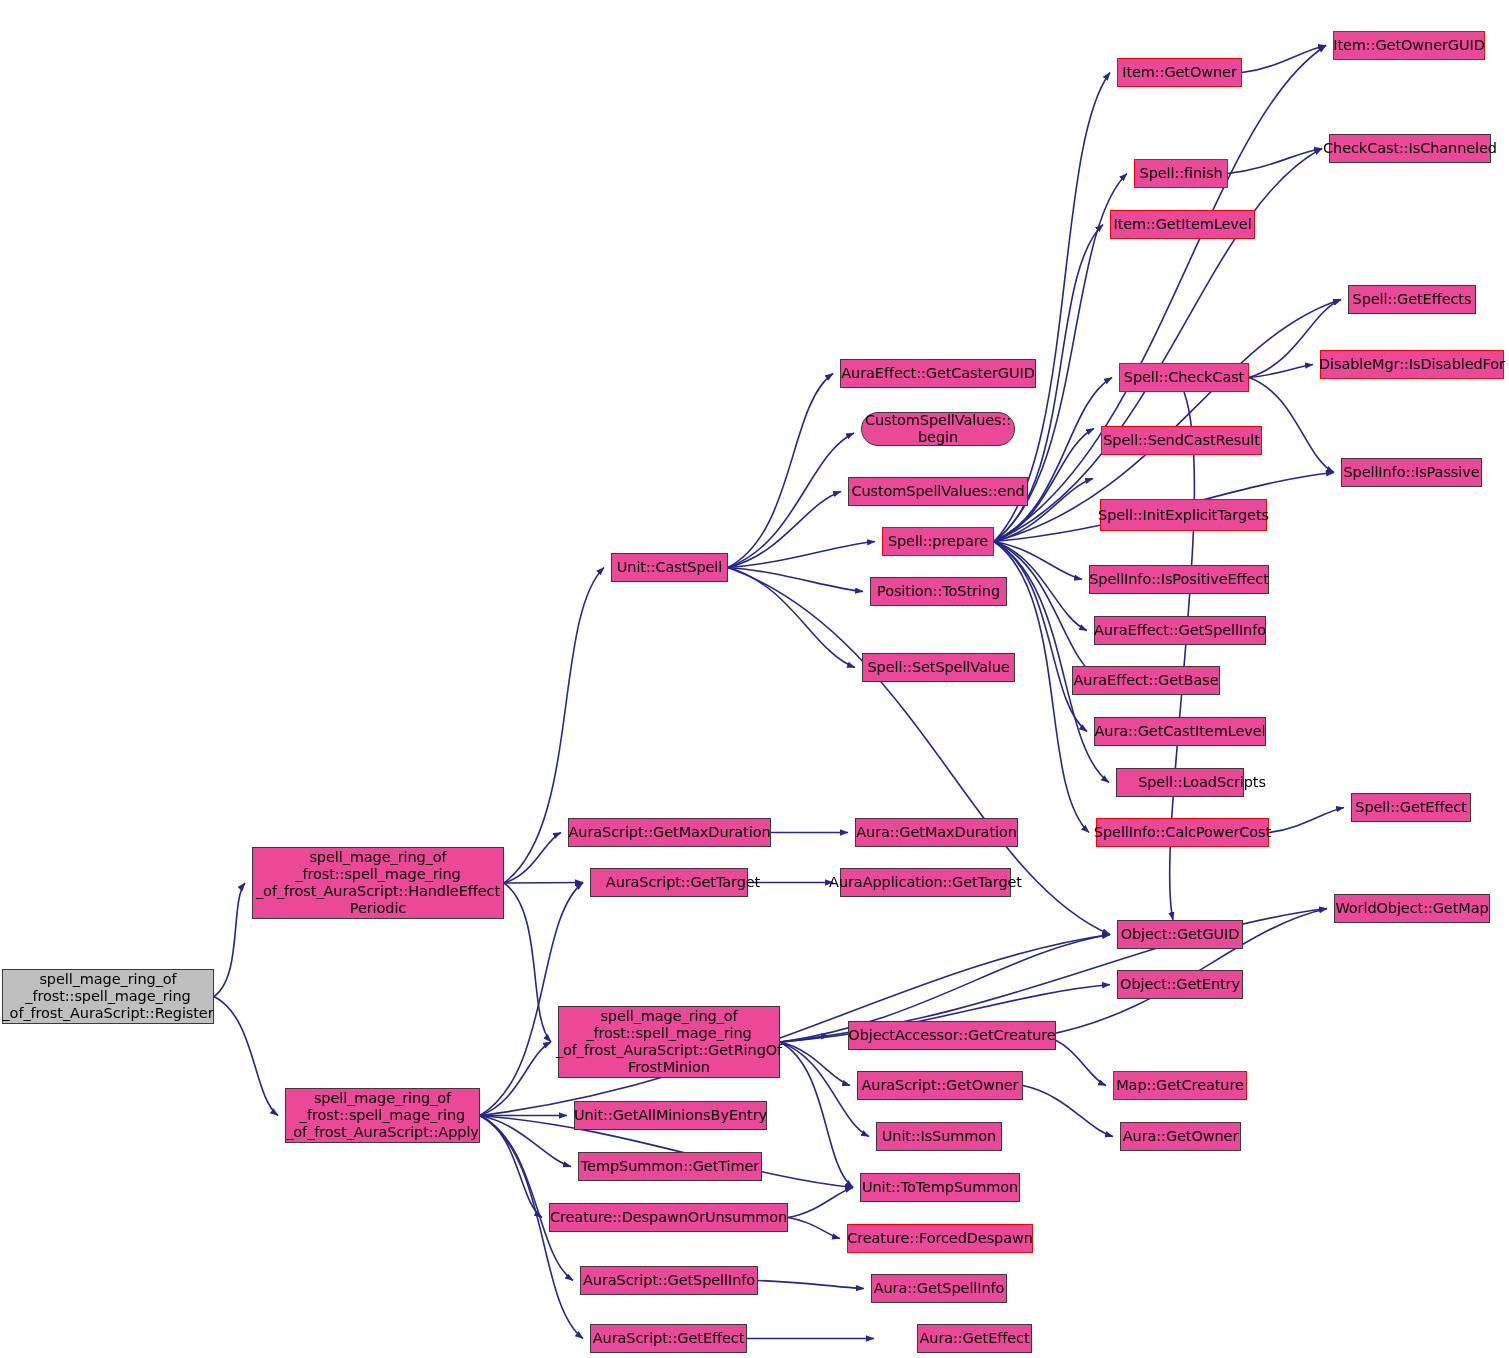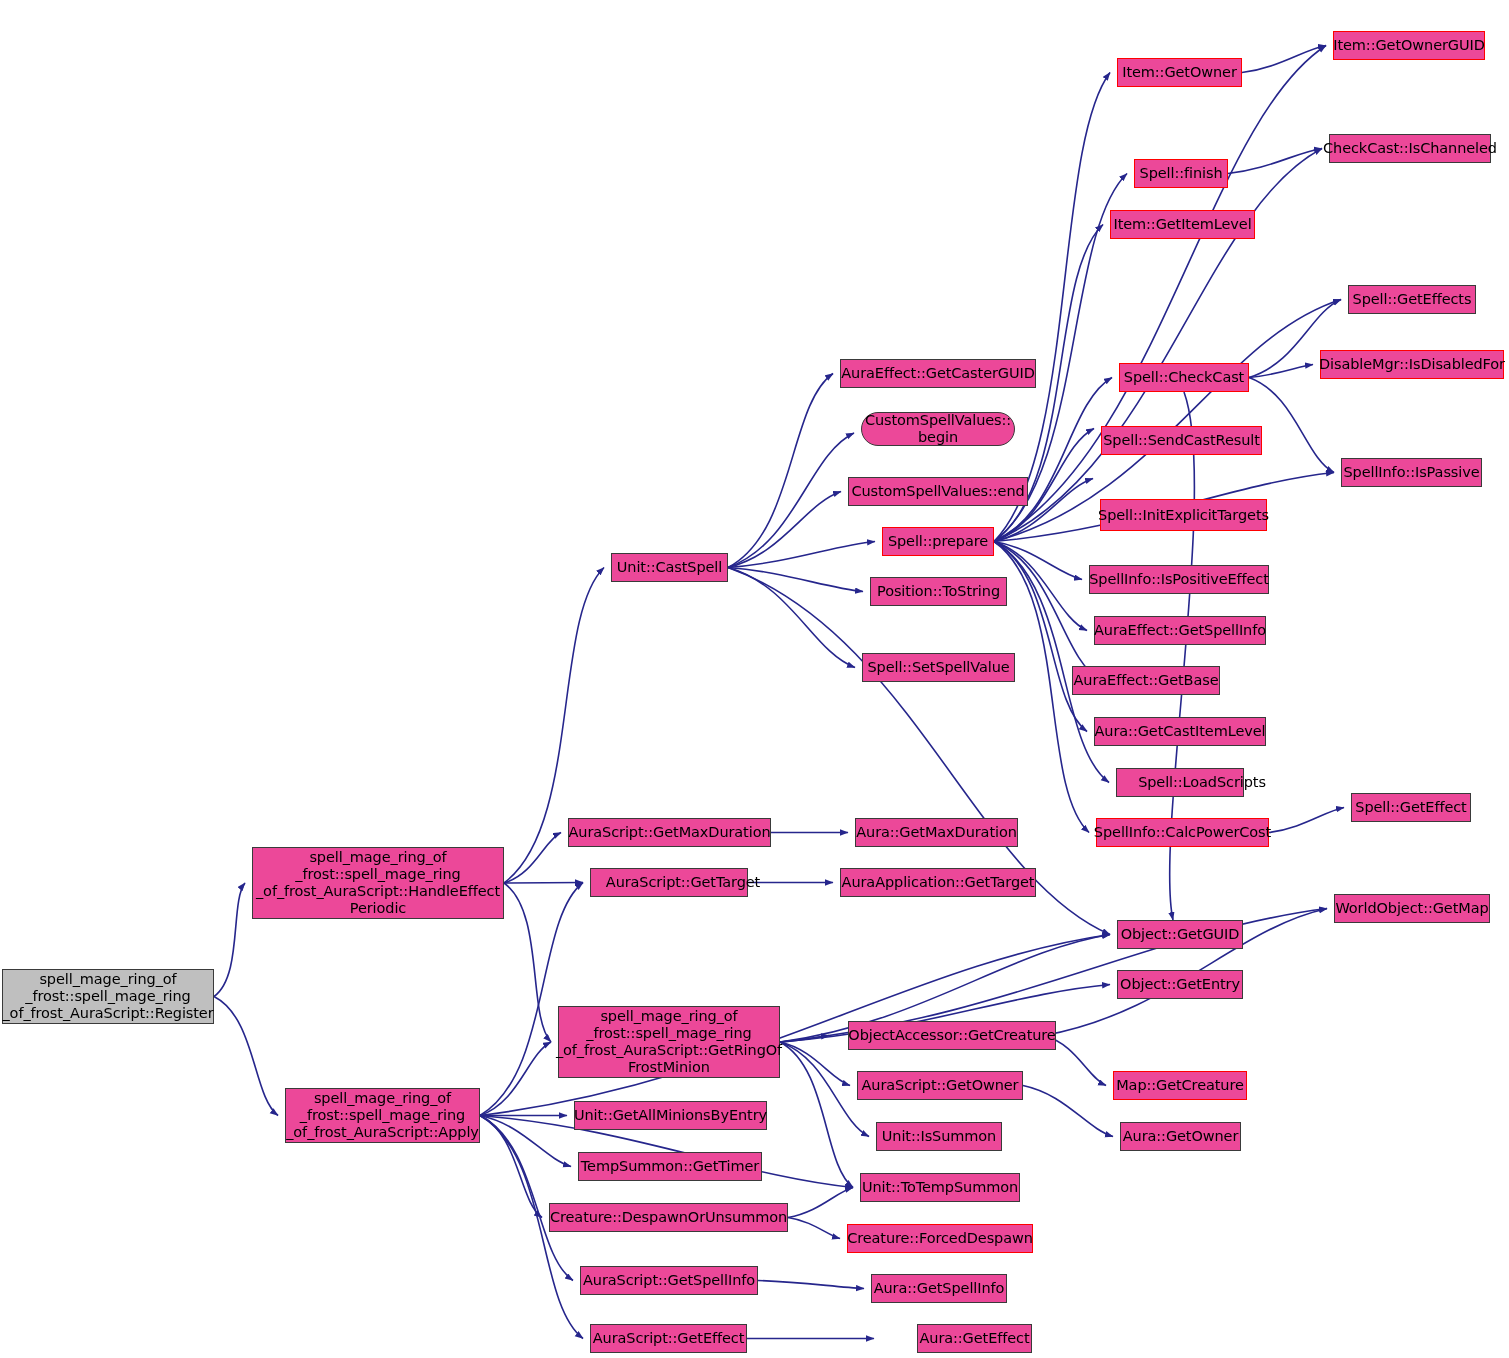--- a/index.html
+++ b/index.html
@@ -166,21 +166,21 @@
       <div class="node" style="left: 876px; top: 1122px; width: 126px; height: 29px;"><span class="lbl">Unit::IsSummon</span></div>
       <div class="node" style="left: 860px; top: 1173px; width: 160px; height: 29px;"><span class="lbl">Unit::ToTempSummon</span></div>
       <div class="node red" style="left: 847px; top: 1224px; width: 186px; height: 29px;"><span class="lbl">Creature::ForcedDespawn</span></div>
       <div class="node" style="left: 871px; top: 1274px; width: 136px; height: 29px;"><span class="lbl">Aura::GetSpellInfo</span></div>
       <div class="node" style="left: 881px; top: 1324px; width: 115px; height: 29px; margin-left: 36px;"><span class="lbl">Aura::GetEffect</span></div>
       <div class="node red" style="left: 1113px; top: 1071px; width: 134px; height: 29px;"><span class="lbl">Map::GetCreature</span></div>
       <div class="node" style="left: 1120px; top: 1122px; width: 121px; height: 29px;"><span class="lbl">Aura::GetOwner</span></div>
       <div class="node" style="left: 568px; top: 818px; width: 203px; height: 29px;"><span class="lbl">AuraScript::GetMaxDuration</span></div>
       <div class="node" style="left: 855px; top: 818px; width: 163px; height: 29px;"><span class="lbl">Aura::GetMaxDuration</span></div>
       <div class="node" style="left: 590px; top: 868px; width: 158px; height: 29px; padding-left: 28px;"><span class="lbl">AuraScript::GetTarget</span></div>
-      <div class="node" style="left: 840px; top: 868px; width: 196px; height: 29px;"><span class="lbl">AuraApplication::GetTarget</span></div>
+      <div class="node" style="left: 840px; top: 868px; width: 171px; height: 29px;"><span class="lbl">AuraApplication::GetTarget</span></div>
       <div class="node" style="left: 574px; top: 1101px; width: 193px; height: 29px;"><span class="lbl">Unit::GetAllMinionsByEntry</span></div>
       <div class="node" style="left: 578px; top: 1152px; width: 184px; height: 29px;"><span class="lbl">TempSummon::GetTimer</span></div>
       <div class="node" style="left: 549px; top: 1203px; width: 239px; height: 29px;"><span class="lbl">Creature::DespawnOrUnsummon</span></div>
       <div class="node" style="left: 580px; top: 1266px; width: 178px; height: 29px;"><span class="lbl">AuraScript::GetSpellInfo</span></div>
       <div class="node" style="left: 590px; top: 1324px; width: 157px; height: 29px;"><span class="lbl">AuraScript::GetEffect</span></div>
       <div class="node red" style="left: 1333px; top: 31px; width: 152px; height: 29px;"><span class="lbl">Item::GetOwnerGUID</span></div>
       <div class="node" style="left: 1329px; top: 134px; width: 162px; height: 29px;"><span class="lbl">CheckCast::IsChanneled</span></div>
       <div class="node" style="left: 1348px; top: 285px; width: 128px; height: 29px;"><span class="lbl">Spell::GetEffects</span></div>
       <div class="node red" style="left: 1320px; top: 350px; width: 184px; height: 29px;"><span class="lbl">DisableMgr::IsDisabledFor</span></div>
       <div class="node" style="left: 1341px; top: 458px; width: 141px; height: 29px;"><span class="lbl">SpellInfo::IsPassive</span></div>

